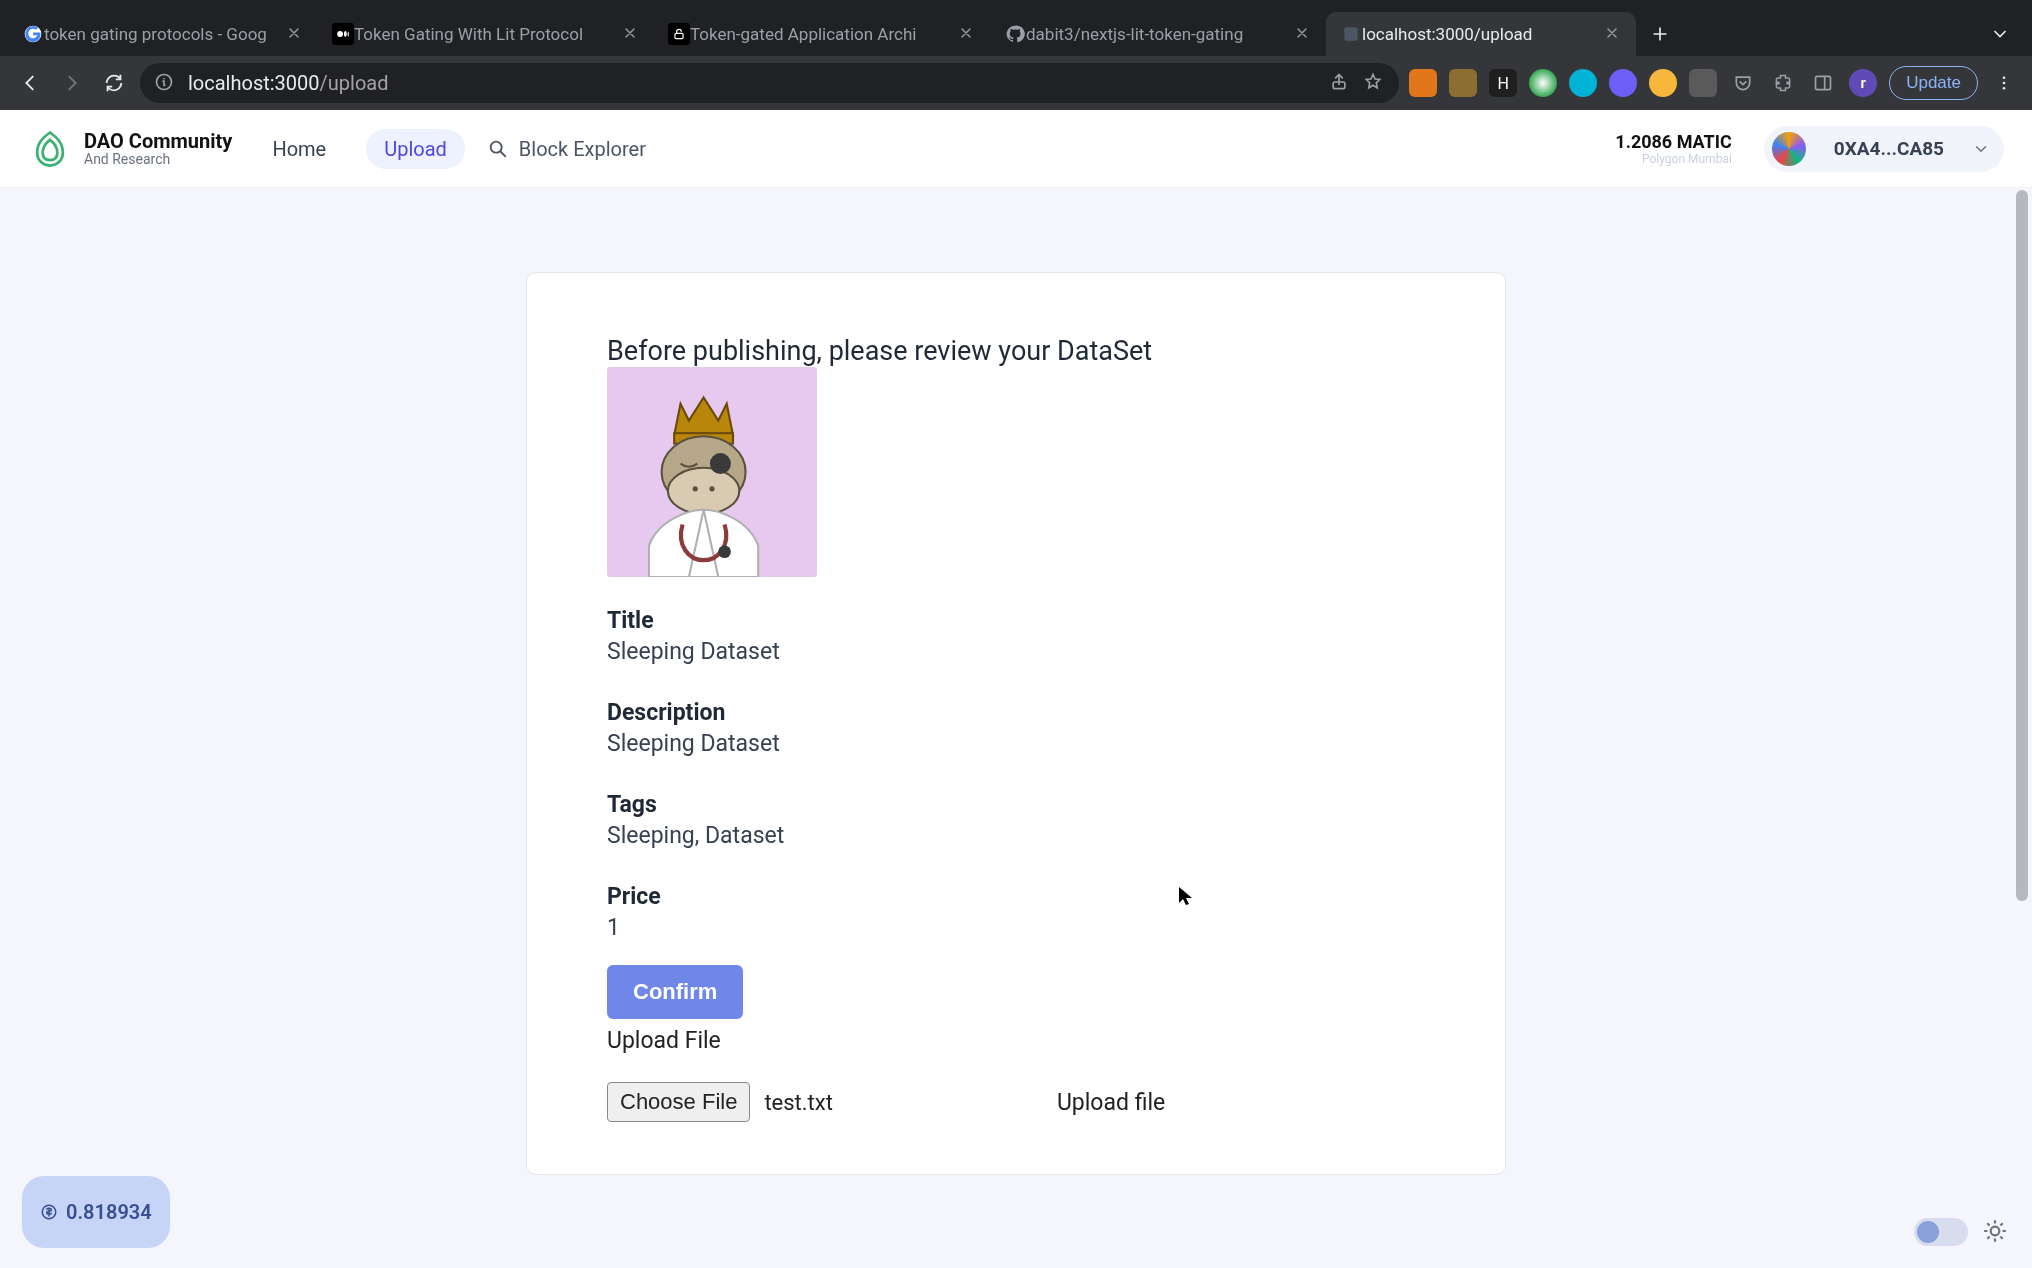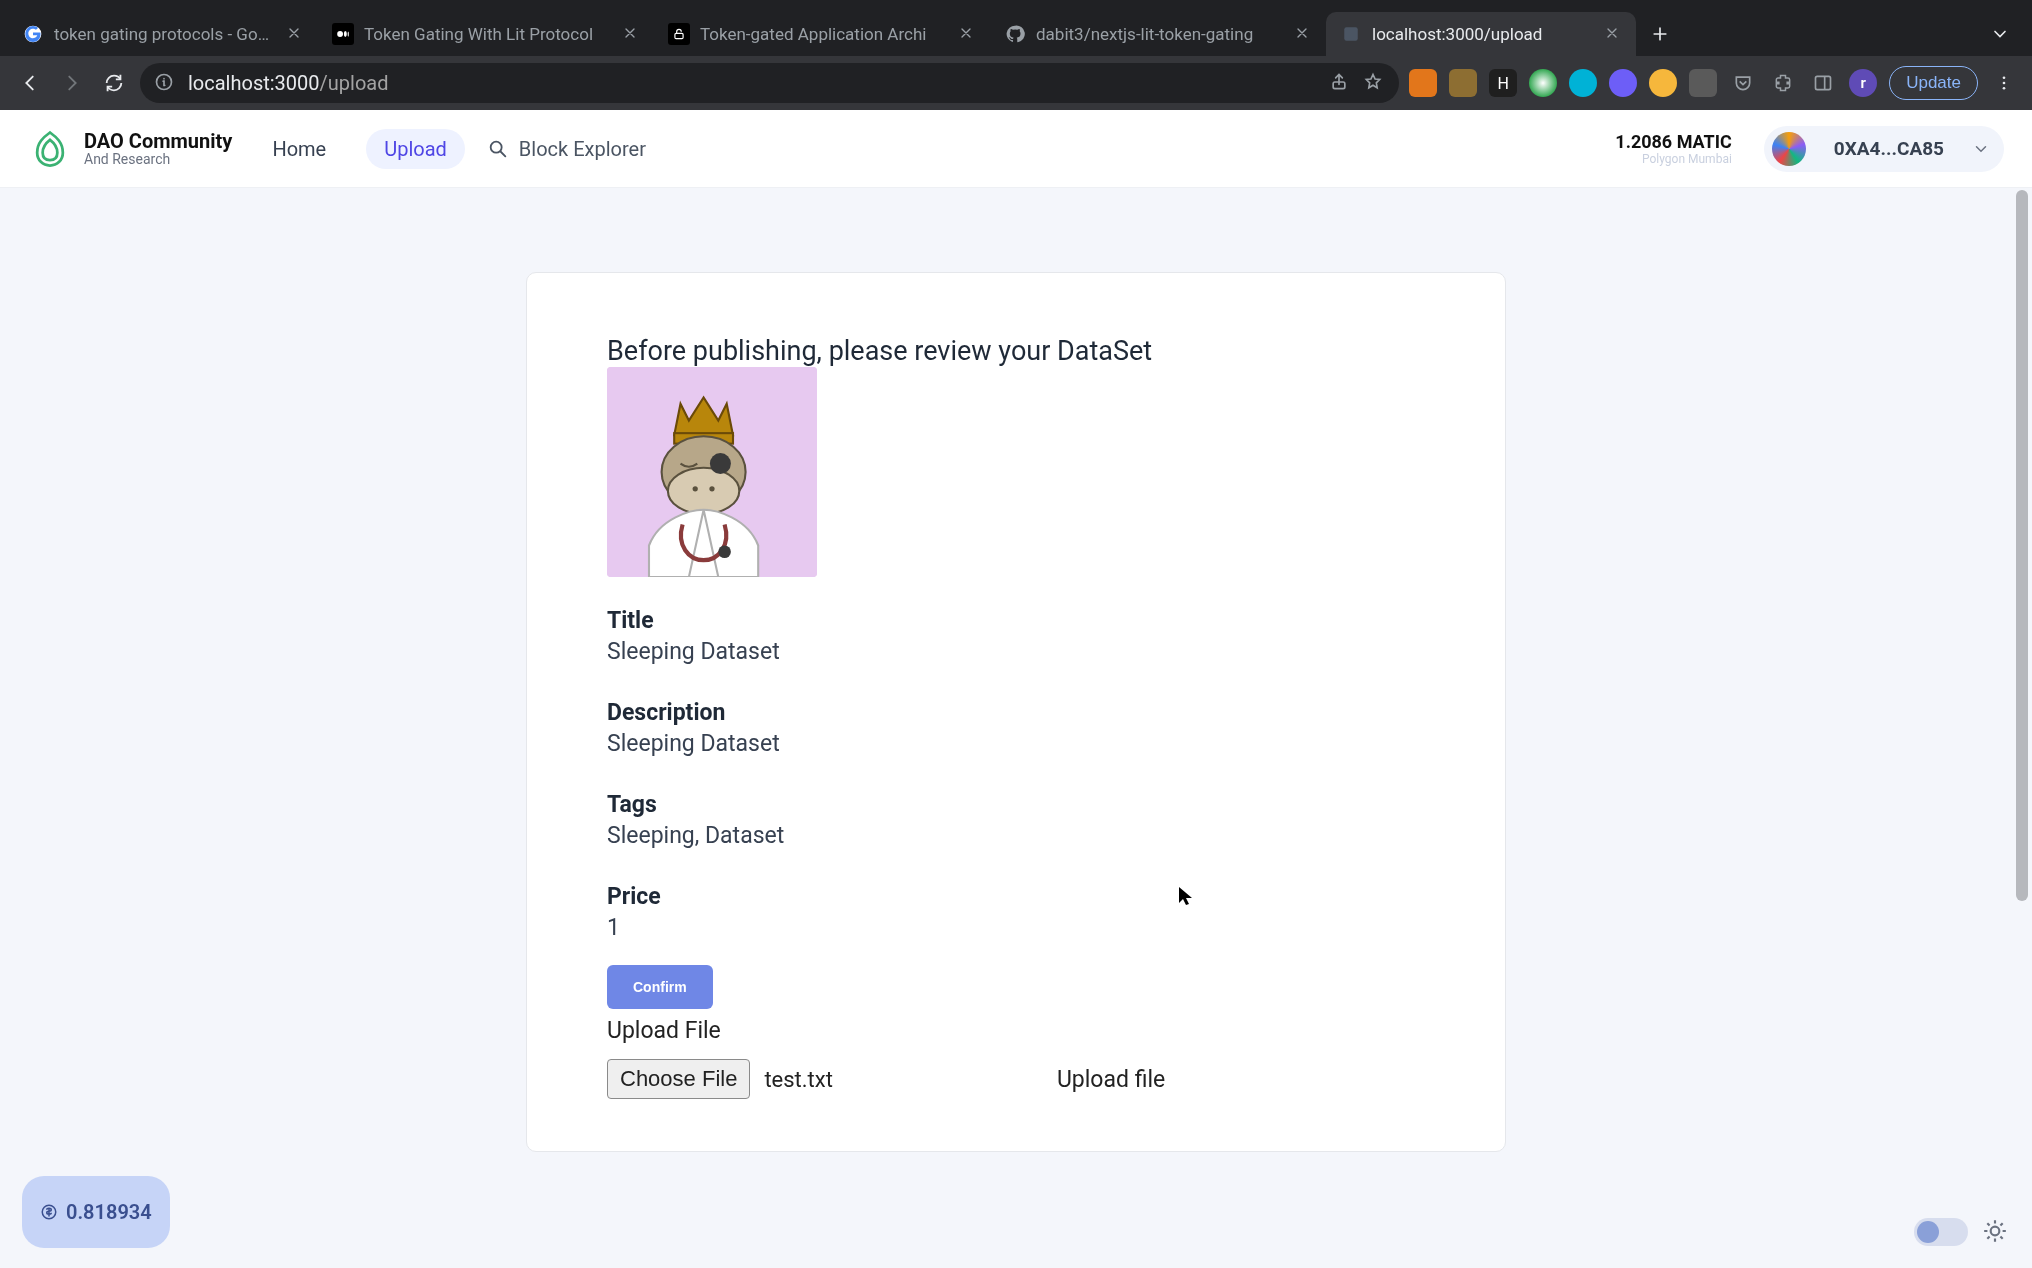--- a/index.html
+++ b/index.html
@@ -16,21 +16,20 @@
   .tab-strip {
     height: 56px;
     background: #202124;
     display: flex;
     align-items: flex-end;
     padding: 0 8px;
   }
   .tab {
     display: flex;
     align-items: center;
-    gap: 10px;
     height: 44px;
     padding: 0 14px;
     color: #9aa0a6;
     font-size: 17px;
     max-width: 336px;
     min-width: 60px;
     border-radius: 10px 10px 0 0;
     position: relative;
     cursor: pointer;
   }
@@ -202,31 +201,31 @@
     overflow:hidden;
     margin-bottom: 30px;
   }
   .field { margin-bottom: 34px; }
   .field .label { font-weight:700; font-size:23px; color:#1f2937; margin-bottom:4px;}
   .field .value { font-size:23px; color:#374151; }
   .confirm-btn{
     background:#6f87e6;
     color:#fff;
     font-weight:600;
-    font-size:14px;
+    font-size:22px;
     border:none;
     border-radius:6px;
     padding: 14px 26px;
     display:inline-block;
   }
   .upload-file-label{
     font-size:23px;color:#222;margin-top:8px;
   }
   .file-row{
-    display:flex;align-items:center;gap:14px;margin-top:15px;
+    display:flex;align-items:center;gap:14px;margin-top:28px;
   }
   .choose-file{
     border:1.5px solid #8a8a8a;
     border-radius:4px;
     padding: 6px 12px;
     font-size:22px;
     background:#efefef;
     color:#222;
   }
   .file-name{ font-size:22px; color:#222; }

